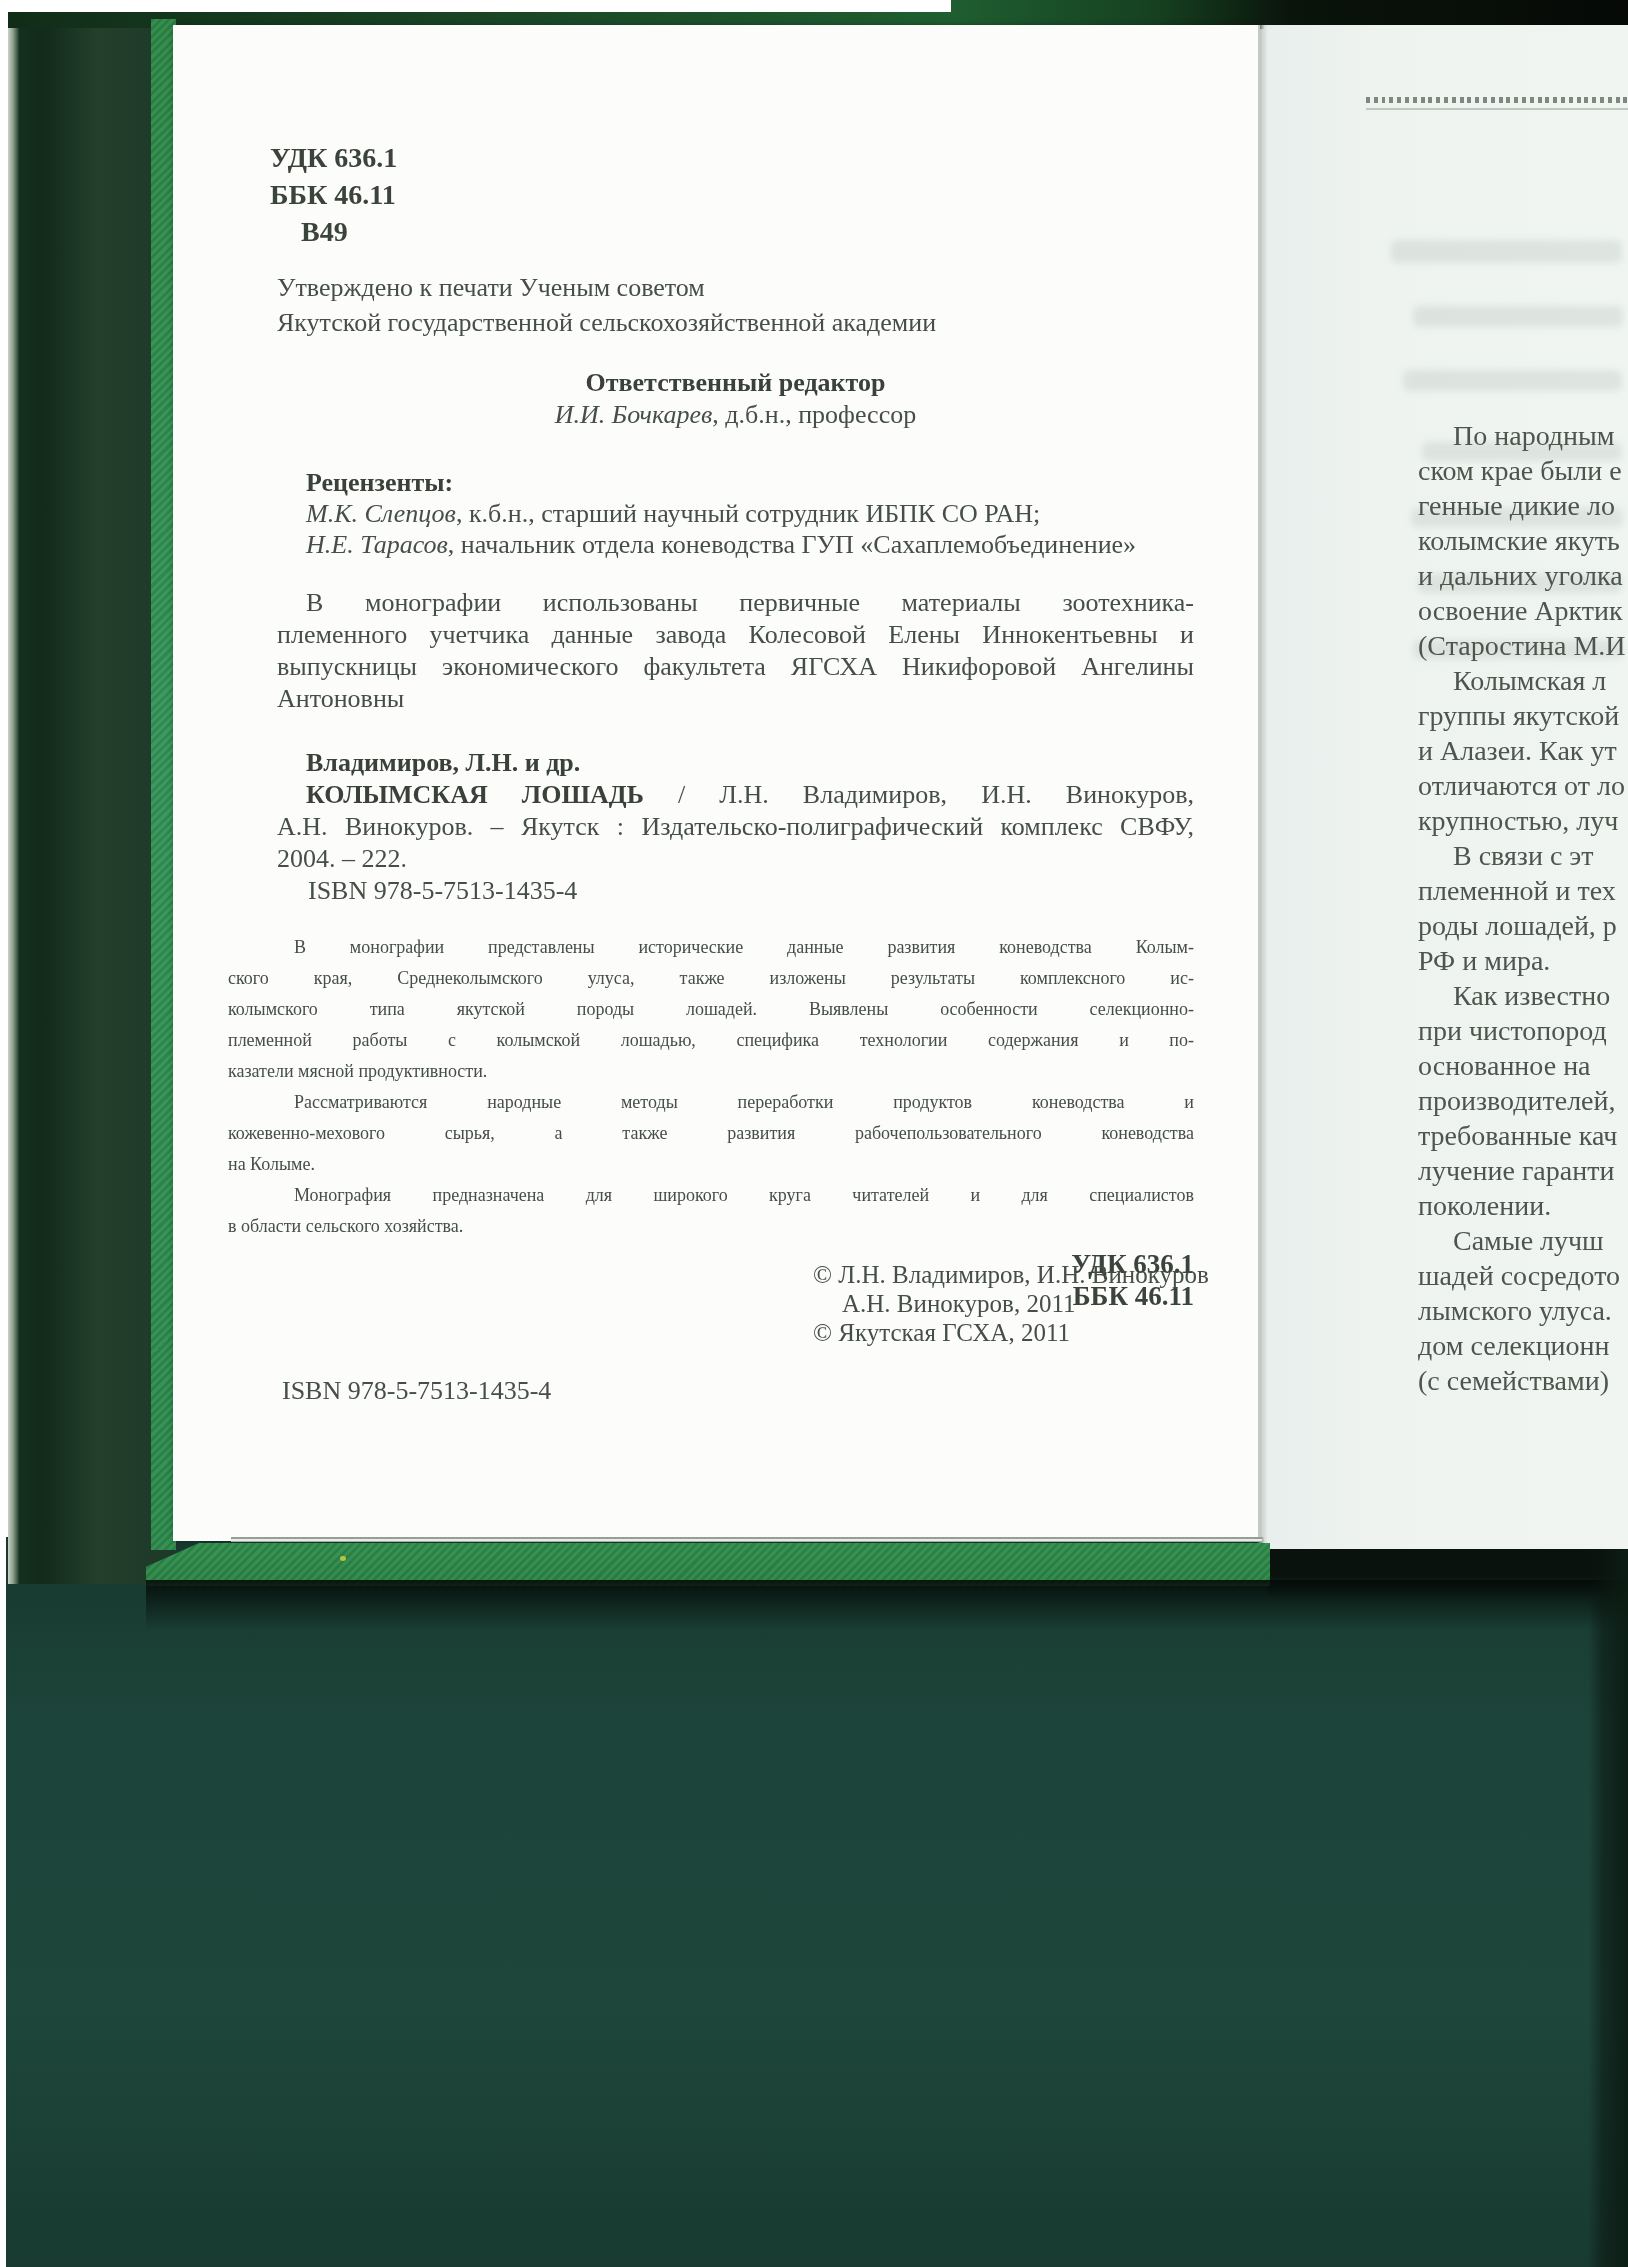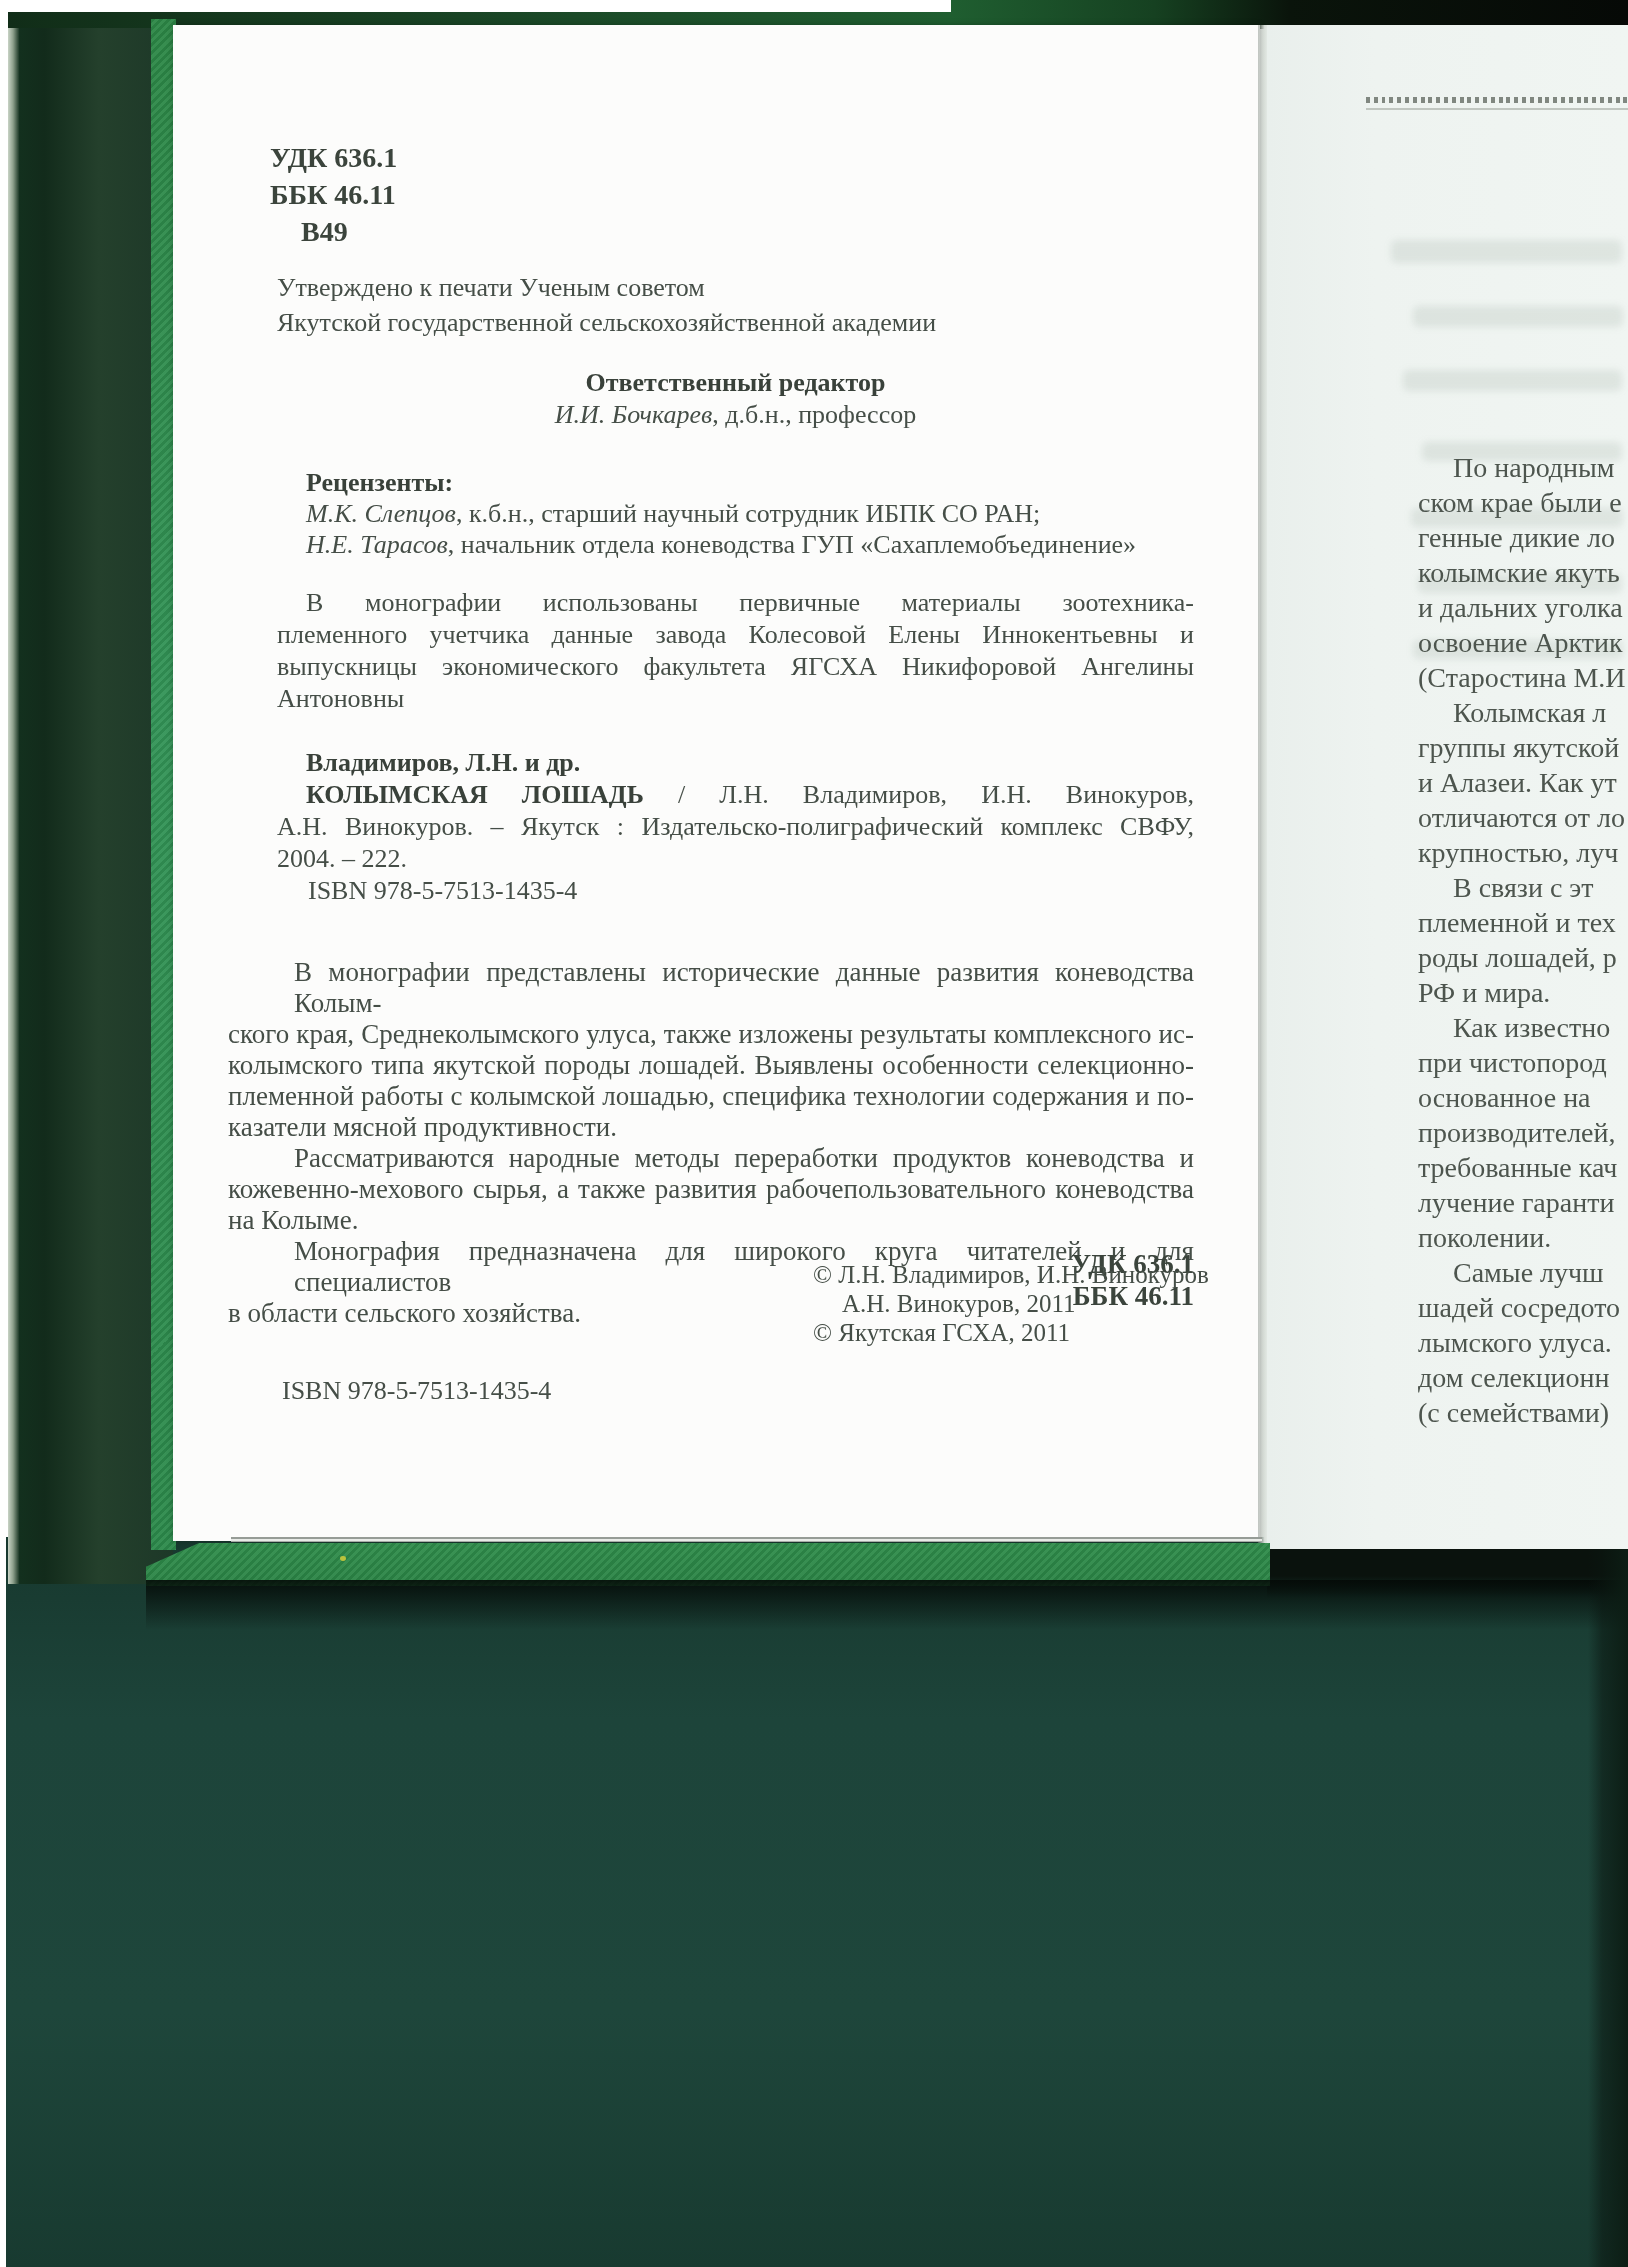--- a/index.html
+++ b/index.html
@@ -48,34 +48,34 @@
 
   .udc-block{left:97px;top:114px;font-size:28px;line-height:37px;font-weight:bold;color:#3b443c;}
   .udc-block .in{padding-left:31px;}
   .approval{left:104px;top:245px;width:917px;font-size:26px;line-height:35px;}
   .editor{left:104px;top:342px;width:917px;text-align:center;font-size:26px;line-height:32px;}
   .reviewers{left:133px;top:442px;font-size:26px;line-height:31px;}
   .materials{left:104px;top:562px;width:917px;font-size:26px;line-height:32px;}
   .biblio{left:104px;top:722px;width:917px;font-size:26px;line-height:32px;}
   .biblio .in{padding-left:29px;}
   .biblio .in2{padding-left:31px;}
-  .abstract{left:55px;top:907px;width:966px;font-size:27px;line-height:31px;margin-top:25px;}
+  .abstract{left:55px;top:907px;width:966px;font-size:18px;line-height:31px;}
   .udc-right{left:776px;top:1223px;width:245px;text-align:right;font-size:27px;line-height:32px;font-weight:bold;color:#3b443c;}
   .copyright{left:640px;top:1235px;font-size:25px;line-height:29px;}
   .copyright .in{padding-left:29px;}
   .isbn-bottom{left:109px;top:1351px;font-size:26px;}
 
   
   .page-right{left:1267px;top:25px;width:361px;height:1525px;overflow:hidden;
     background:linear-gradient(90deg,#e9efec 0%,#eef3f0 30%,#f0f5f2 100%);color:#4d554e;}
   .chain-border{left:99px;top:72px;width:262px;height:5.8px;
     background:repeating-linear-gradient(90deg,#808780 0 3.9px,rgba(0,0,0,0) 3.9px 7.8px);}
   .chain-underline{left:99px;top:83px;width:262px;height:1.9px;background:#c0c6c0;}
   .blot{background:rgba(104,126,110,.13);filter:blur(3.9px);border-radius:5.8px;}
-  .rp-text{left:151px;top:425px;font-size:28px;line-height:35px;}
+  .rp-text{left:151px;top:393px;font-size:28px;line-height:35px;}
   .rp-text .line{white-space:pre;}
 </style>
 </head>
 <body>
 
 <div class="stage">
 
   <div class="abs cover-bottom"></div>
   <div class="abs cover-left-col"></div>
   <div class="abs strip-top-left"></div>

